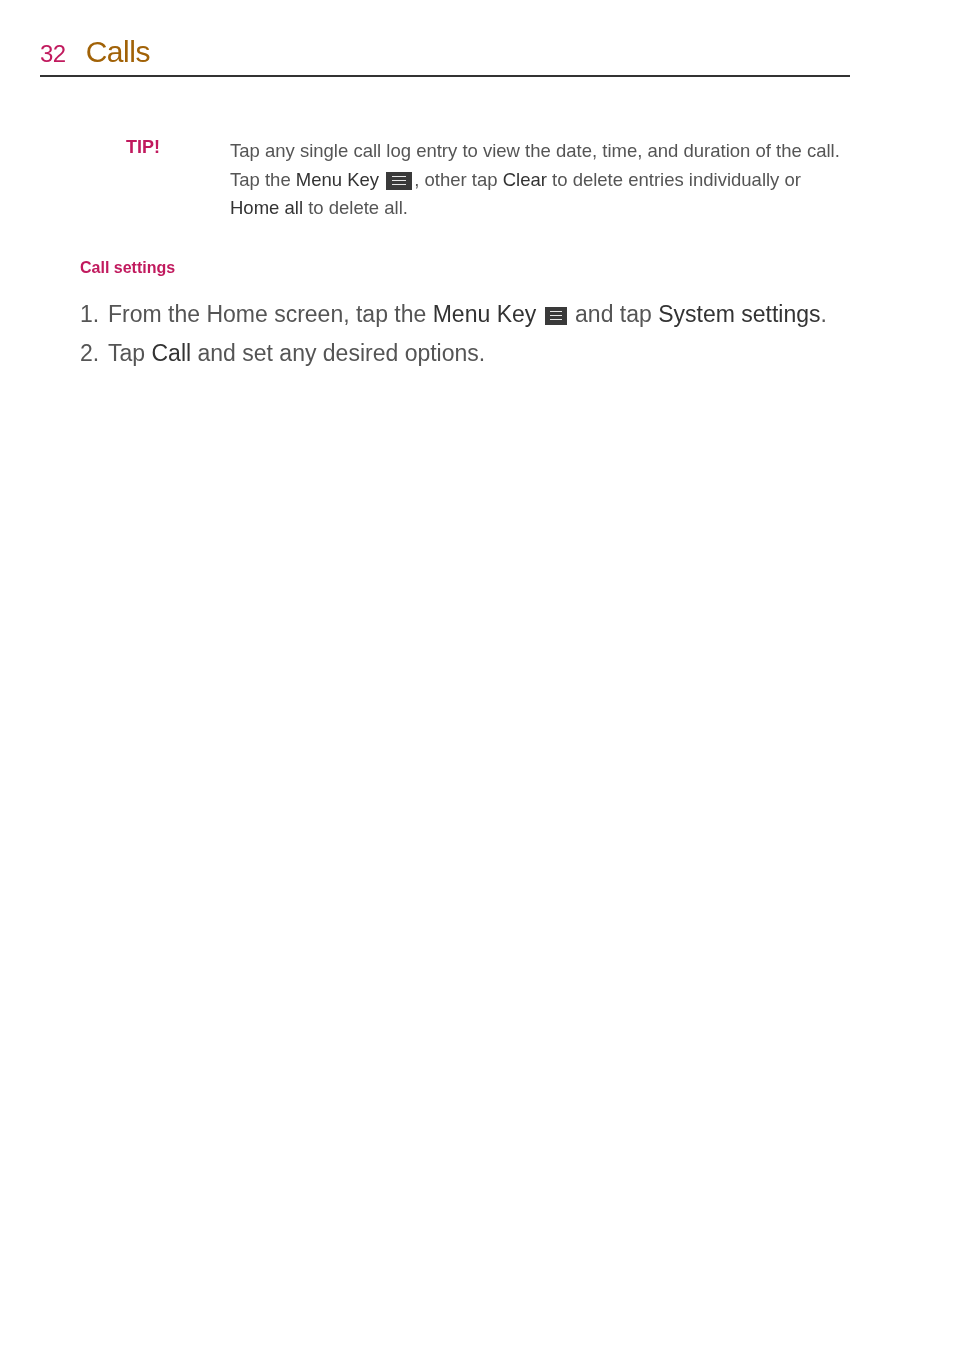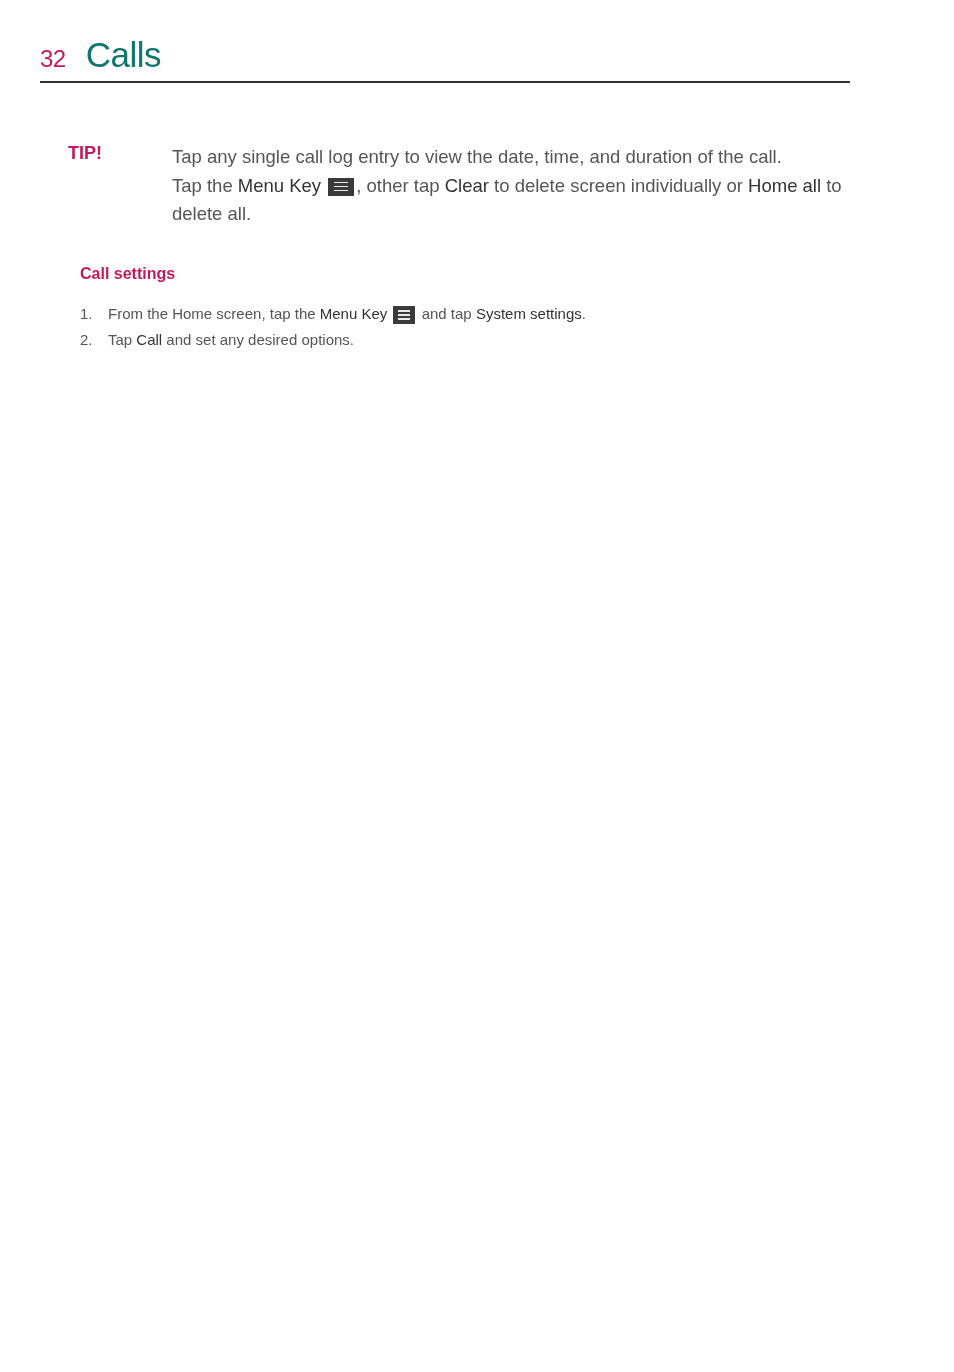--- a/index.html
+++ b/index.html
@@ -25,29 +25,29 @@
       margin-bottom: 60px;
       gap: 20px;
     }
     .page-number {
       font-size: 24px;
       color: #c11a5e;
       font-weight: 400;
       letter-spacing: -0.5px;
     }
     .page-title {
-      font-size: 35px;
-      color: #0f766e;
+      font-size: 30px;
+      color: #a16207;
       font-weight: 300;
       letter-spacing: -0.5px;
     }
     .tip-block {
       display: flex;
       gap: 40px;
-      margin-left: 28px;
+      margin-left: 86px;
       margin-bottom: 36px;
       justify-content: center;
     }
     .tip-label {
       color: #c11a5e;
       font-weight: 700;
       font-size: 18px;
       flex-shrink: 0;
       width: 64px;
     }
@@ -108,21 +108,21 @@
     }
     .body-text {
       font-size: 23px;
       line-height: 1.45;
       color: #555;
       margin-left: 40px;
       margin-bottom: 20px;
       font-weight: 300;
     }
     .list-item {
-      font-size: 15px;
+      font-size: 23px;
       line-height: 1.7;
       color: #555;
       margin-left: 40px;
       font-weight: 300;
     }
     .list-item .bold {
       font-weight: 400;
       color: #333;
     }
     .list-number {
@@ -137,21 +137,21 @@
   <div class="header">
     <span class="page-number">32</span>
     <span class="page-title">Calls</span>
   </div>
 
   <div class="tip-block">
     <div class="tip-label">TIP!</div>
     <div class="tip-content">
       <span>Tap any single call log entry to view the date, time, and duration of the call.</span><br>
       <span>Tap the </span><span class="bold">Menu Key</span>
-      <span class="menu-icon-strip"></span><span>, other tap </span><span class="bold">Clear</span><span> to delete screen individually or </span><span class="bold">Home all</span><span> to delete all.</span>
+      <span class="menu-icon-strip"></span><span>, other tap </span><span class="bold">Clear</span><span> to delete entries individually or </span><span class="bold">Home all</span><span> to delete all.</span>
     </div>
   </div>
 
   <h2 class="section-heading">Call settings</h2>
 
 
   <div class="list-item">
     <span class="list-number">1.</span><span>From the Home screen, tap the </span><span class="bold">Menu Key</span>
     <span class="menu-icon-body"></span><span> and tap </span><span class="bold">System settings</span><span>.</span>
   </div>

